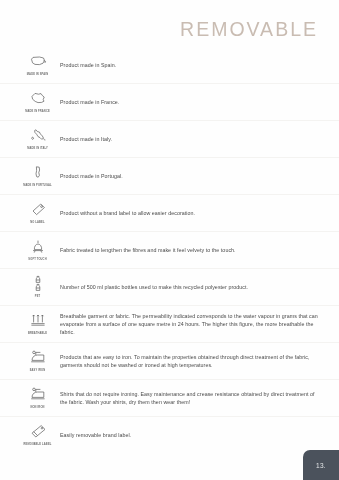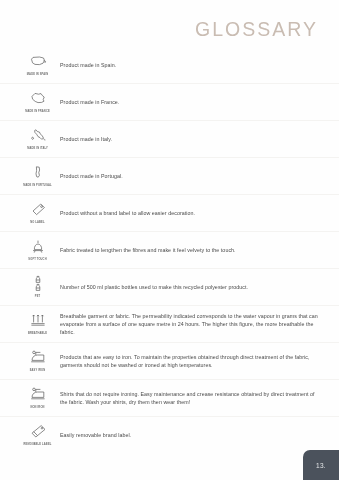--- a/index.html
+++ b/index.html
@@ -126,21 +126,21 @@
     letter-spacing: 0.3px;
     font-family: "Liberation Sans", sans-serif;
   }
 </style>
 </head>
 <body>
 
 <div class="page">
 
   <div class="title-bar">
-    <div class="glossary-title">GLOSSARY</div>
+    <div class="glossary-title">REMOVABLE</div>
   </div>
 
   <div class="rows">
 
     <div class="row">
       <div class="icon-cell">
         <span class="icon-glyph">
           <svg viewBox="0 0 22 19">
               <g fill="none" stroke="#5a5a5a" stroke-width="0.7" stroke-linejoin="round">
             <path d="M4.5 6.2 L6 4.4 L12.5 4.0 L16.5 5.0 L17.5 7.5 L16.0 10.2 L12.5 11.6 L8.0 11.4 L5.5 9.8 Z"></path>

